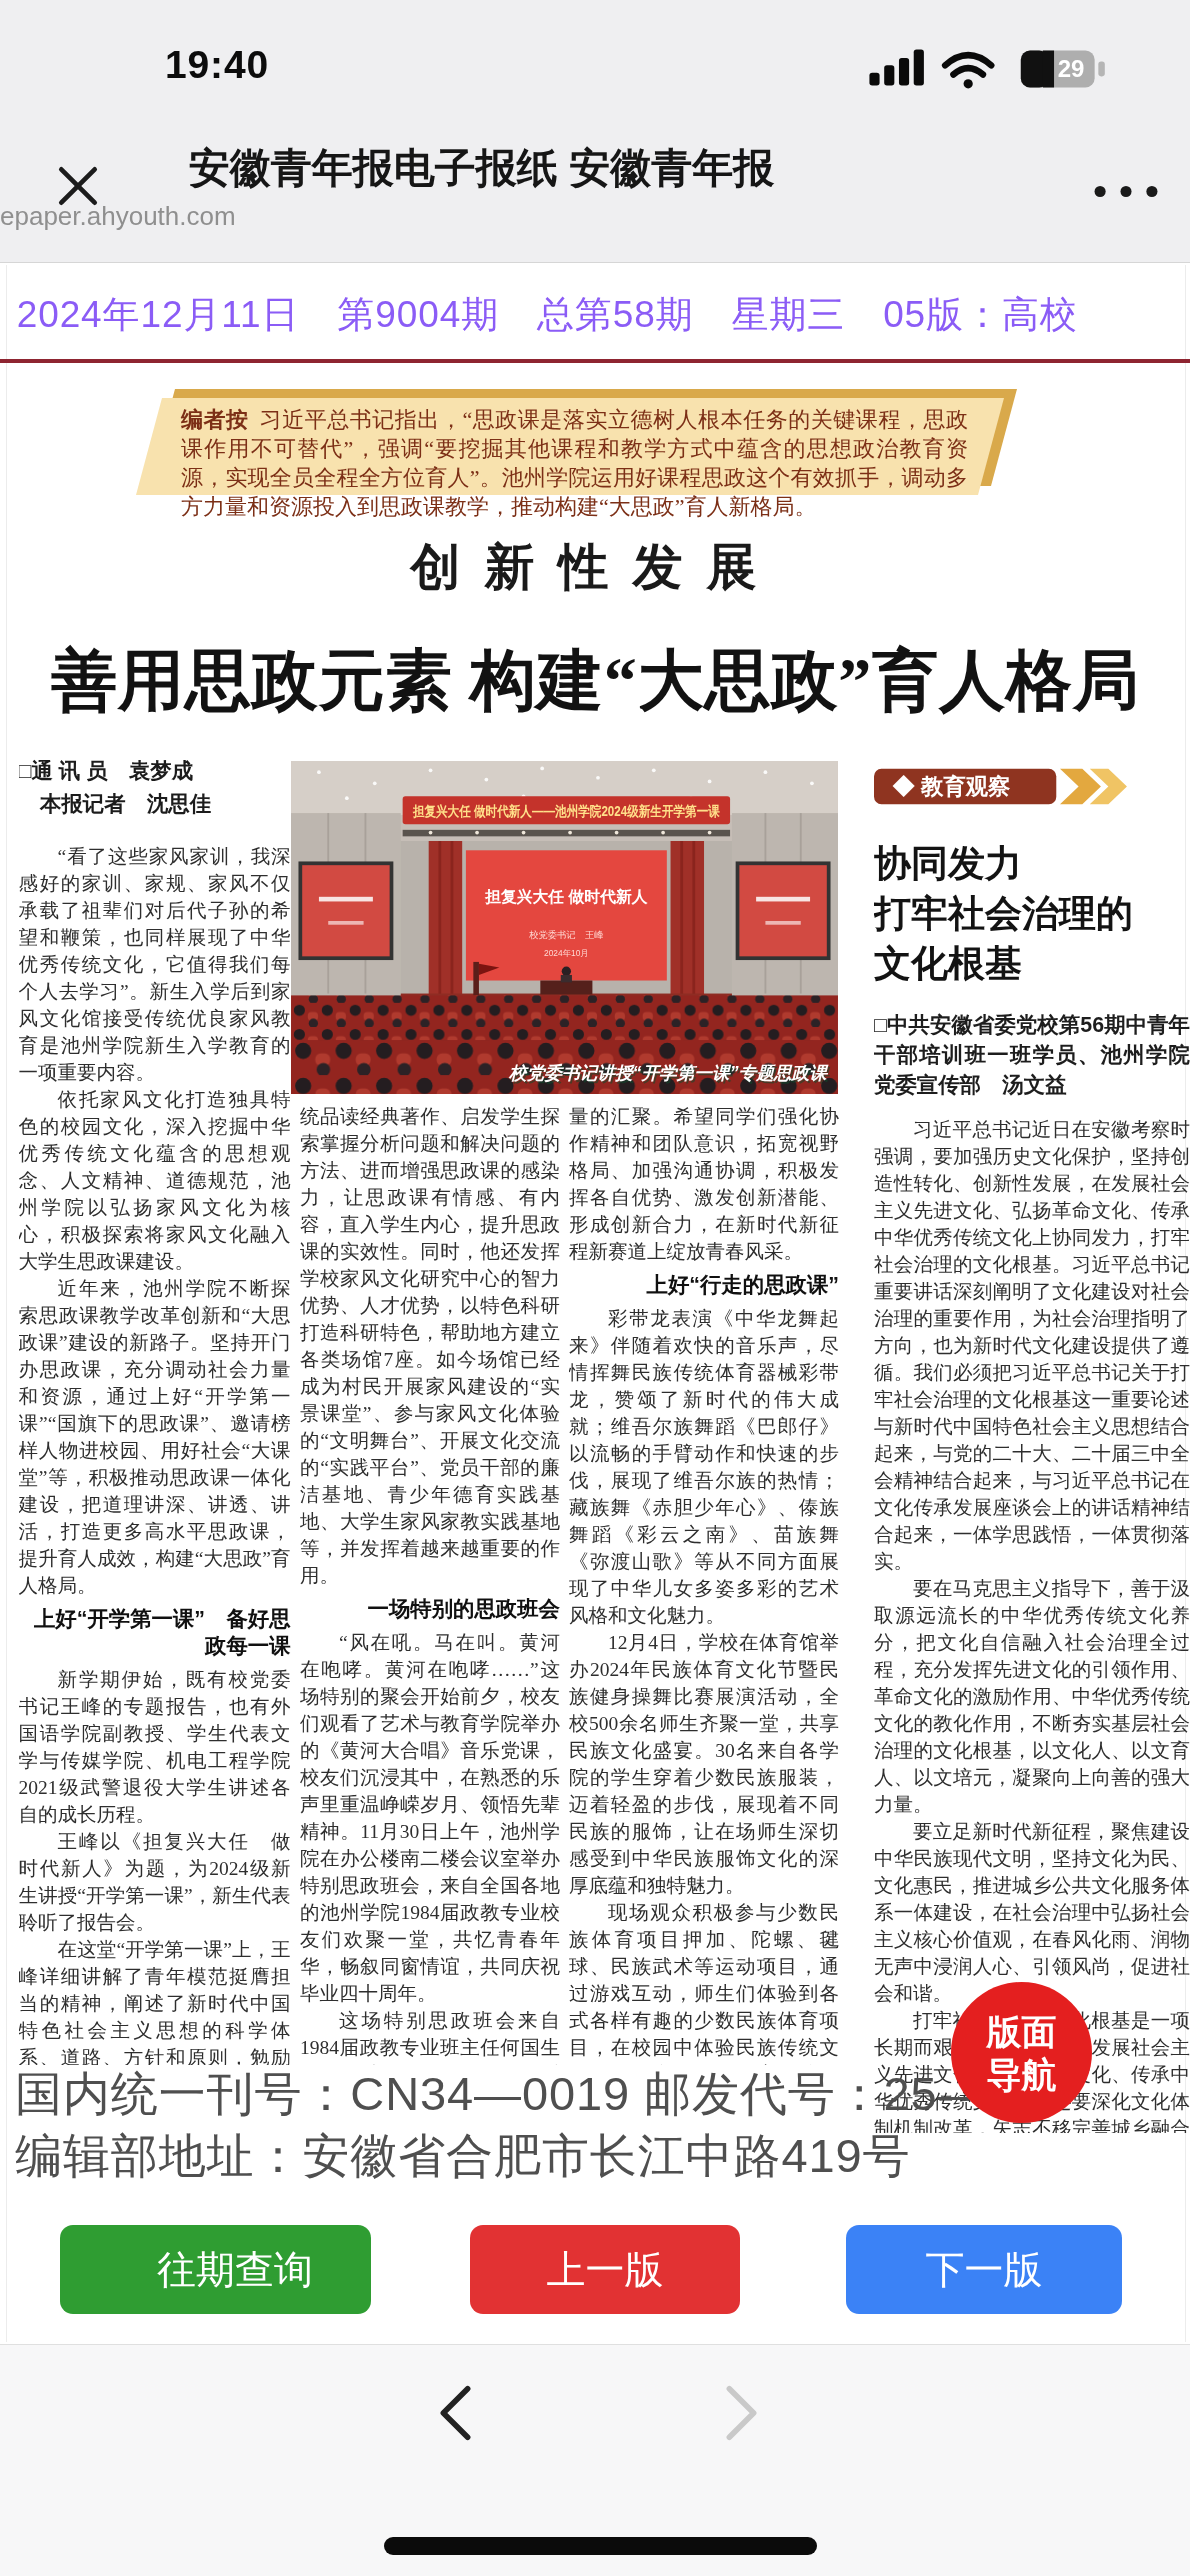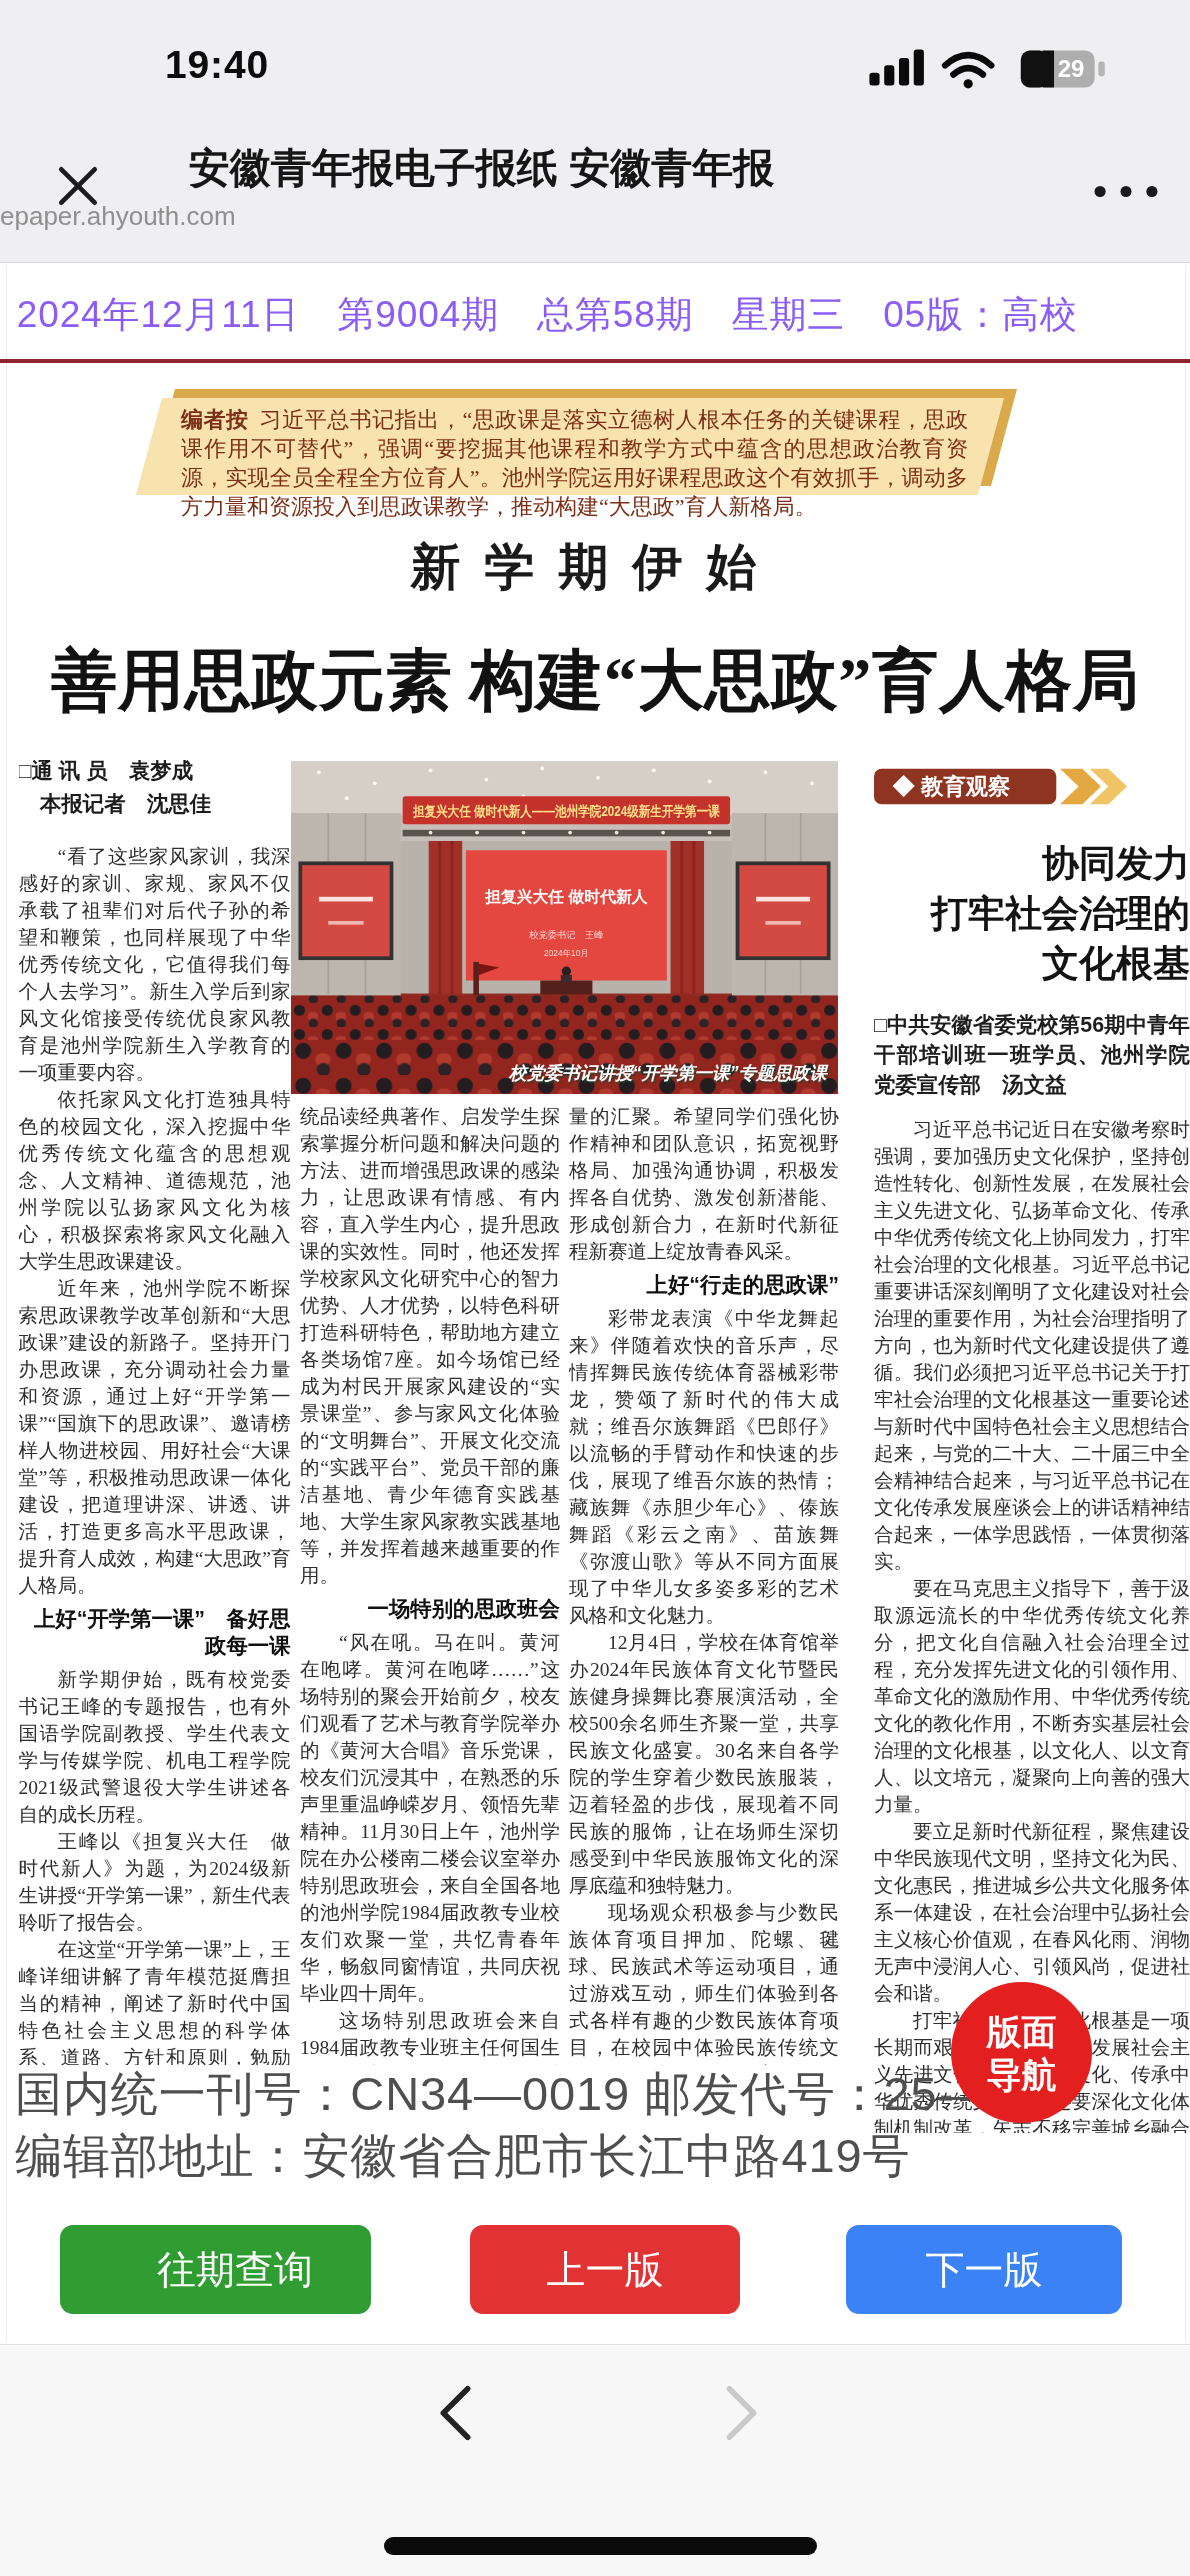--- a/index.html
+++ b/index.html
@@ -30,21 +30,21 @@
   .ncol{position:absolute;overflow:hidden;font-family:"Liberation Serif",serif;font-size:19.5px;line-height:27px;text-align:justify;color:#2e2e2e;}
   .col1{left:18.6px;top:755px;width:272px;height:1310px;}
   .col2{left:300px;top:1103px;width:260px;height:962px;}
   .col3{left:569px;top:1103px;width:270px;height:962px;}
   .col4{left:874px;top:765px;width:316px;height:1368px;}
   .para{margin:0;text-indent:2em;}
   .para.cont{text-indent:0;}
   .para.sub{text-indent:0;text-align:right;font-family:"Liberation Sans",sans-serif;font-weight:bold;font-size:21.4px;color:#101010;margin:6.5px 0;}
   .byline{font-family:"Liberation Sans",sans-serif;font-weight:bold;font-size:21.4px;line-height:33px;color:#1c1c1c;text-align:left;margin-bottom:22px;}
   
-  .sbtitle{margin-top:24px;text-align:right;font-family:"Liberation Serif",serif;font-weight:bold;font-size:37px;line-height:50px;color:#131313;}
+  .sbtitle{margin-top:24px;text-align:left;font-family:"Liberation Serif",serif;font-weight:bold;font-size:37px;line-height:50px;color:#131313;}
   .sbbyline{margin-top:20.5px;font-family:"Liberation Sans",sans-serif;font-weight:bold;font-size:21.4px;line-height:30px;color:#1d1d1d;text-align:justify;}
   .sbbody{margin-top:16.7px;}
   
   .photo{position:absolute;left:291px;top:761px;width:547px;height:333px;}
   
   .pub1{position:absolute;left:15px;top:2063px;font-size:47px;color:#4f4f4f;letter-spacing:0.9px;}
   .pub2{position:absolute;left:15px;top:2125px;font-size:47px;color:#4f4f4f;letter-spacing:0.9px;}
   
   .navcircle{position:absolute;left:951px;top:1982px;width:141px;height:141px;border-radius:50%;background:#e41f1f;
              color:#fff;font-size:35px;font-weight:bold;text-align:center;line-height:43px;padding-top:28px;box-sizing:border-box;cursor:pointer;}
@@ -104,21 +104,21 @@
 
   <div class="datebar">2024年12月11日　第9004期　总第58期　星期三　05版：高校</div>
   <div class="redrule"></div>
 
   <div class="notewrap">
     <div class="noteback"></div>
     <div class="notefront"></div>
     <div class="notetext"><b>编者按</b><span>习近平总书记指出，“思政课是落实立德树人根本任务的关键课程，思政课作用不可替代”，强调“要挖掘其他课程和教学方式中蕴含的思想政治教育资源，实现全员全程全方位育人”。池州学院运用好课程思政这个有效抓手，调动多方力量和资源投入到思政课教学，推动构建“大思政”育人新格局。</span></div>
   </div>
 
-  <div class="masthead">新学期伊始</div>
+  <div class="masthead">创新性发展</div>
   <div class="headline">善用思政元素  构建“大思政”育人格局</div>
 
   <div class="ncol col1">
     <div class="byline">
       <div>□通 讯 员　袁梦成</div>
       <div>　本报记者　沈思佳</div>
     </div>
     <div>
         <p class="para ">“看了这些家风家训，我深感好的家训、家规、家风不仅承载了祖辈们对后代子孙的希望和鞭策，也同样展现了中华优秀传统文化，它值得我们每个人去学习”。新生入学后到家风文化馆接受传统优良家风教育是池州学院新生入学教育的一项重要内容。</p>
         <p class="para ">依托家风文化打造独具特色的校园文化，深入挖掘中华优秀传统文化蕴含的思想观念、人文精神、道德规范，池州学院以弘扬家风文化为核心，积极探索将家风文化融入大学生思政课建设。</p>

